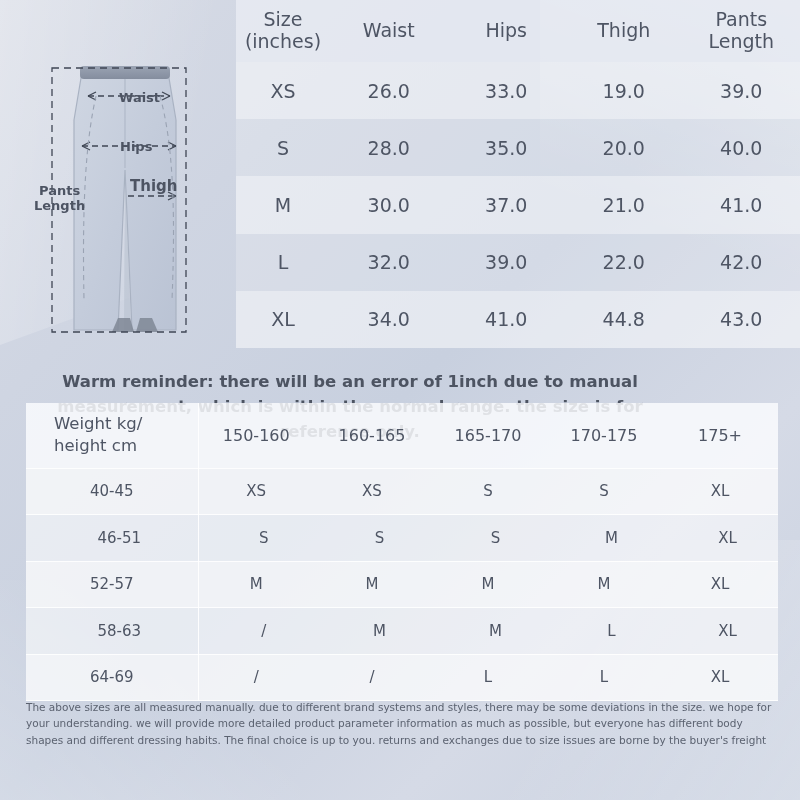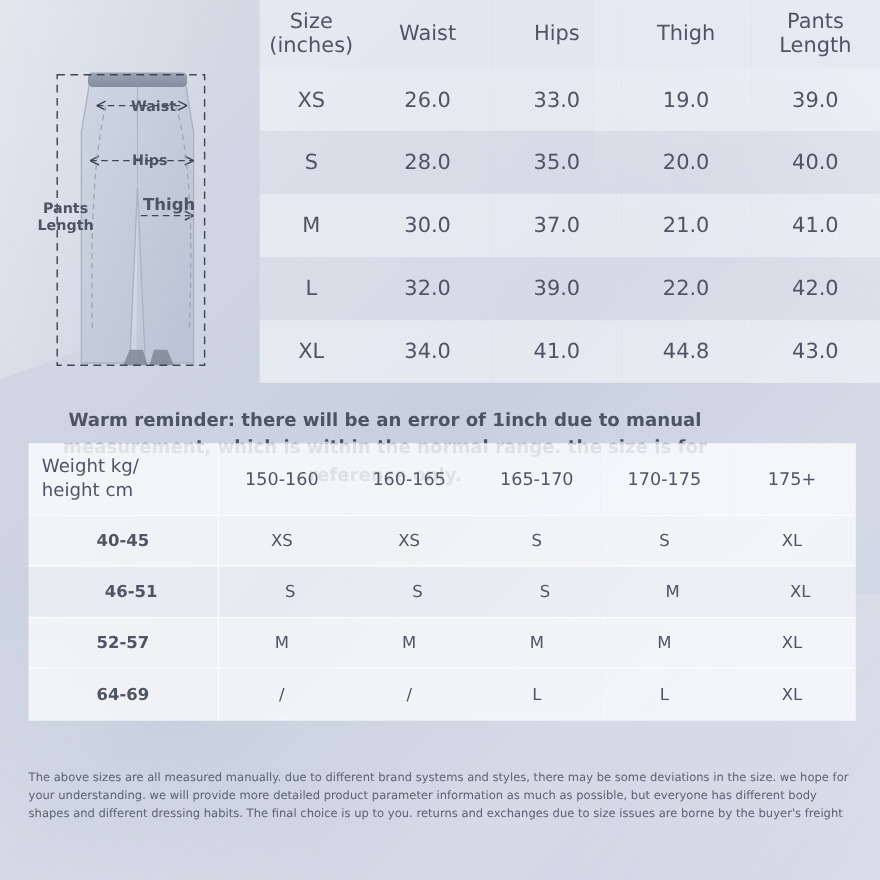--- a/index.html
+++ b/index.html
@@ -110,28 +110,28 @@
     height: 46.5px;
     border-bottom: 1px solid rgba(255,255,255,0.85);
   }
   table.wh-table thead th {
     height: 65px;
     font-size: 16px;
     background: rgba(250,251,253,0.75);
   }
   table.wh-table thead th.first {
     text-align: left;
-    padding-left: 12px;
+    padding-left: 28px;
     font-size: 16.5px;
     line-height: 1.35;
     border-right: 1px solid rgba(255,255,255,0.9);
   }
   table.wh-table tbody tr.odd td { background: rgba(255,255,255,0.55); }
   table.wh-table tbody tr.even td { background: rgba(255,255,255,0.30); padding-left: 16px; }
-  table.wh-table tbody td.first { border-right: 1px solid rgba(255,255,255,0.9); font-weight: bold; }
+  table.wh-table tbody td.first { border-right: 1px solid rgba(255,255,255,0.9); }
   table.wh-table col.w0 { width: 172px; }
 
   
   .footnote {
     position: absolute;
     left: 26px;
     top: 699px;
     width: 752px;
     font-size: 10.5px;
     line-height: 1.55;
@@ -331,20 +331,28 @@
           <td>XL</td>
         </tr>
         <tr class="odd">
           <td class="first">52-57</td>
           <td>M</td>
           <td>M</td>
           <td>M</td>
           <td>M</td>
           <td>XL</td>
         </tr>
+        <tr class="even">
+          <td class="first">58-63</td>
+          <td>/</td>
+          <td>M</td>
+          <td>M</td>
+          <td>L</td>
+          <td>XL</td>
+        </tr>
         <tr class="odd">
           <td class="first">64-69</td>
           <td>/</td>
           <td>/</td>
           <td>L</td>
           <td>L</td>
           <td>XL</td>
         </tr>
       </tbody>
     </table>

